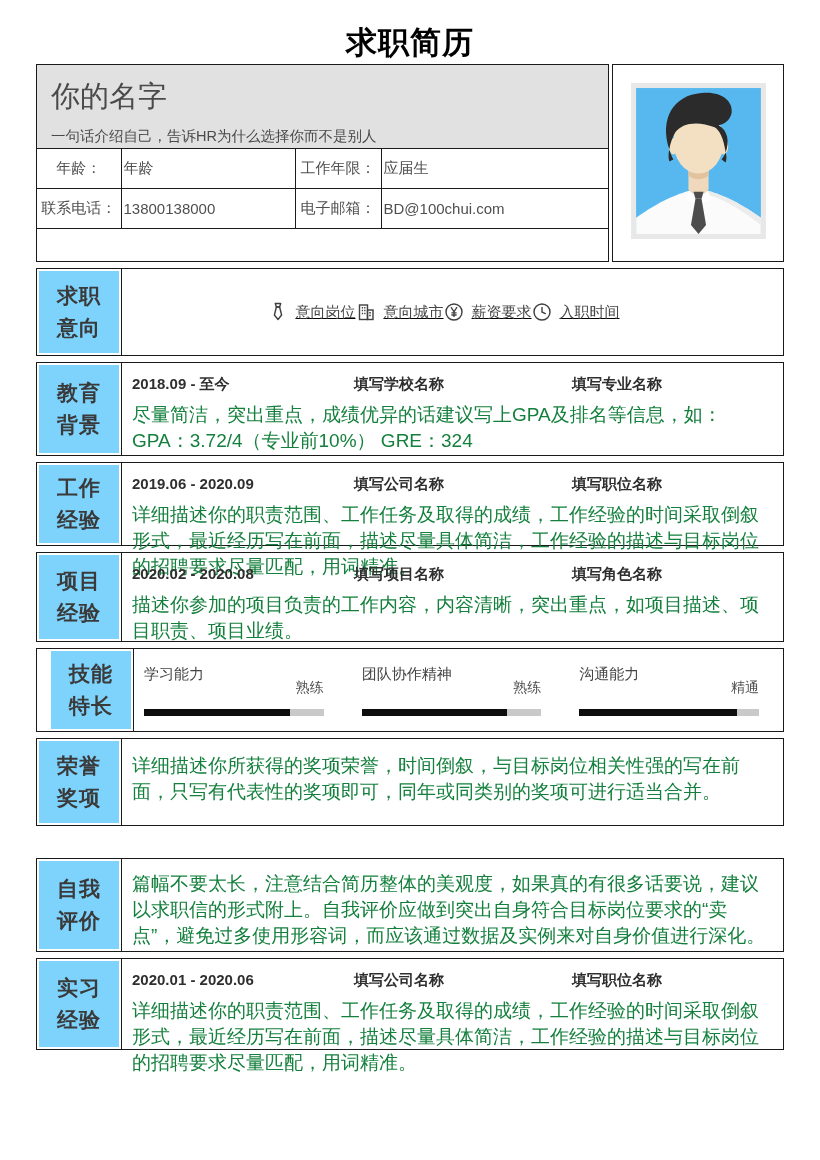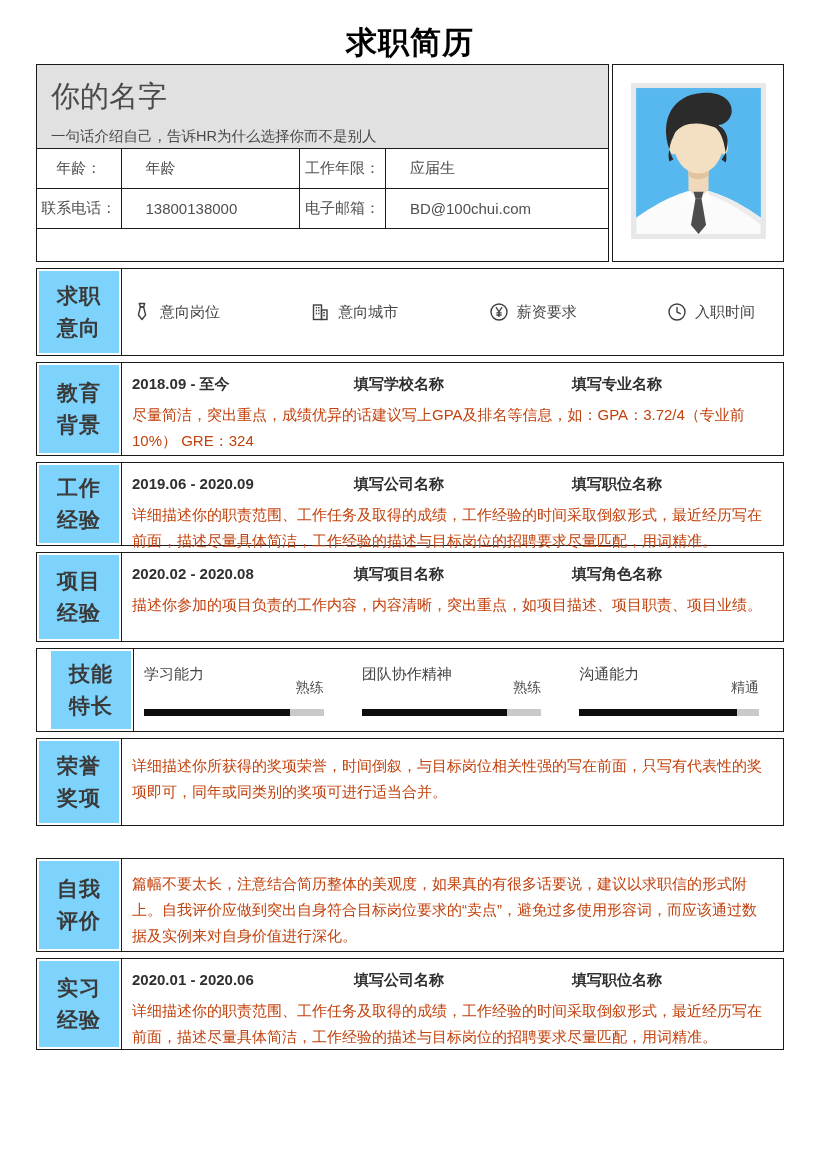--- a/index.html
+++ b/index.html
@@ -16,44 +16,44 @@
   
   .header-row { display:flex; height:198px; }
   .header-left { flex:1; border:1.5px solid #1a1a1a; display:flex; flex-direction:column; }
   .name-block { background:#E1E1E1; height:83px; padding:10px 14px 8px; }
   .name { font-size:29px; color:#4A4A4A; margin-top:2px; }
   .tagline { font-size:14.5px; color:#4A4A4A; margin-top:10px; }
   table.info { border-collapse:collapse; width:100%; }
   table.info td { border:1.5px solid #1a1a1a; height:40px; font-size:15px; color:#4F4F4F; }
   td.lbl { width:84px; text-align:center; }
   td.lbl2 { width:86px; text-align:center; }
-  td.val { padding-left:24px;margin-left:12px; }
+  td.val { padding-left:2px;margin-left:12px; }
   table.info tr td:first-child { border-left:none; }
   table.info tr td:last-child { border-right:none; }
   .empty-row { flex:1; }
 
   .photo-cell { width:172px; margin-left:3px; border:1.5px solid #1a1a1a;
                 display:flex; align-items:center; justify-content:center; }
 
   
   .section { border:1.5px solid #1a1a1a; margin-top:6px; display:flex; }
   .side { width:84px; padding:2px; display:flex; }
   .side-inner { background:#7dd3fc; flex:1; display:flex; flex-direction:column;
                 align-items:center; justify-content:center; }
   .side-line { font-size:21px; font-weight:bold; color:#3A3A3A; line-height:32px;
                letter-spacing:1px; }
   .sec-body { flex:1; border-left:1.5px solid #1a1a1a; padding:12px 14px 12px 10px; }
 
   .head-grid { display:grid; grid-template-columns:222px 218px 1fr;
                font-size:15px; font-weight:bold; color:#2F2F2F; }
-  .desc { font-size:15px; color:#c2410c; line-height:26px; margin-top:8px; }
+  .desc { font-size:19px; color:#15803d; line-height:26px; margin-top:8px; }
 
   
   .intent-body { display:flex; align-items:center; }
-  .intent-row { display:flex; flex:1; justify-content:space-between; padding-right:14px; }
+  .intent-row { display:flex; flex:1; justify-content:center; padding-right:14px;text-decoration:underline; }
   .intent-item { display:flex; align-items:center; gap:8px; font-size:15px; color:#454545; }
   .icon svg { display:block; }
 
   
   .skills-body { display:flex; align-items:center; }
   .skill-grid { display:grid; grid-template-columns:1fr 1fr 1fr; column-gap:38px;
                 flex:1; padding-right:10px; }
   .skill-top { display:flex; justify-content:space-between; font-size:15px; color:#454545; }
   .skill-level { font-size:14px; color:#4F4F4F;margin-top:14px; }
   .bar { height:7px; background:#C9C9C9; margin-top:12px; }

